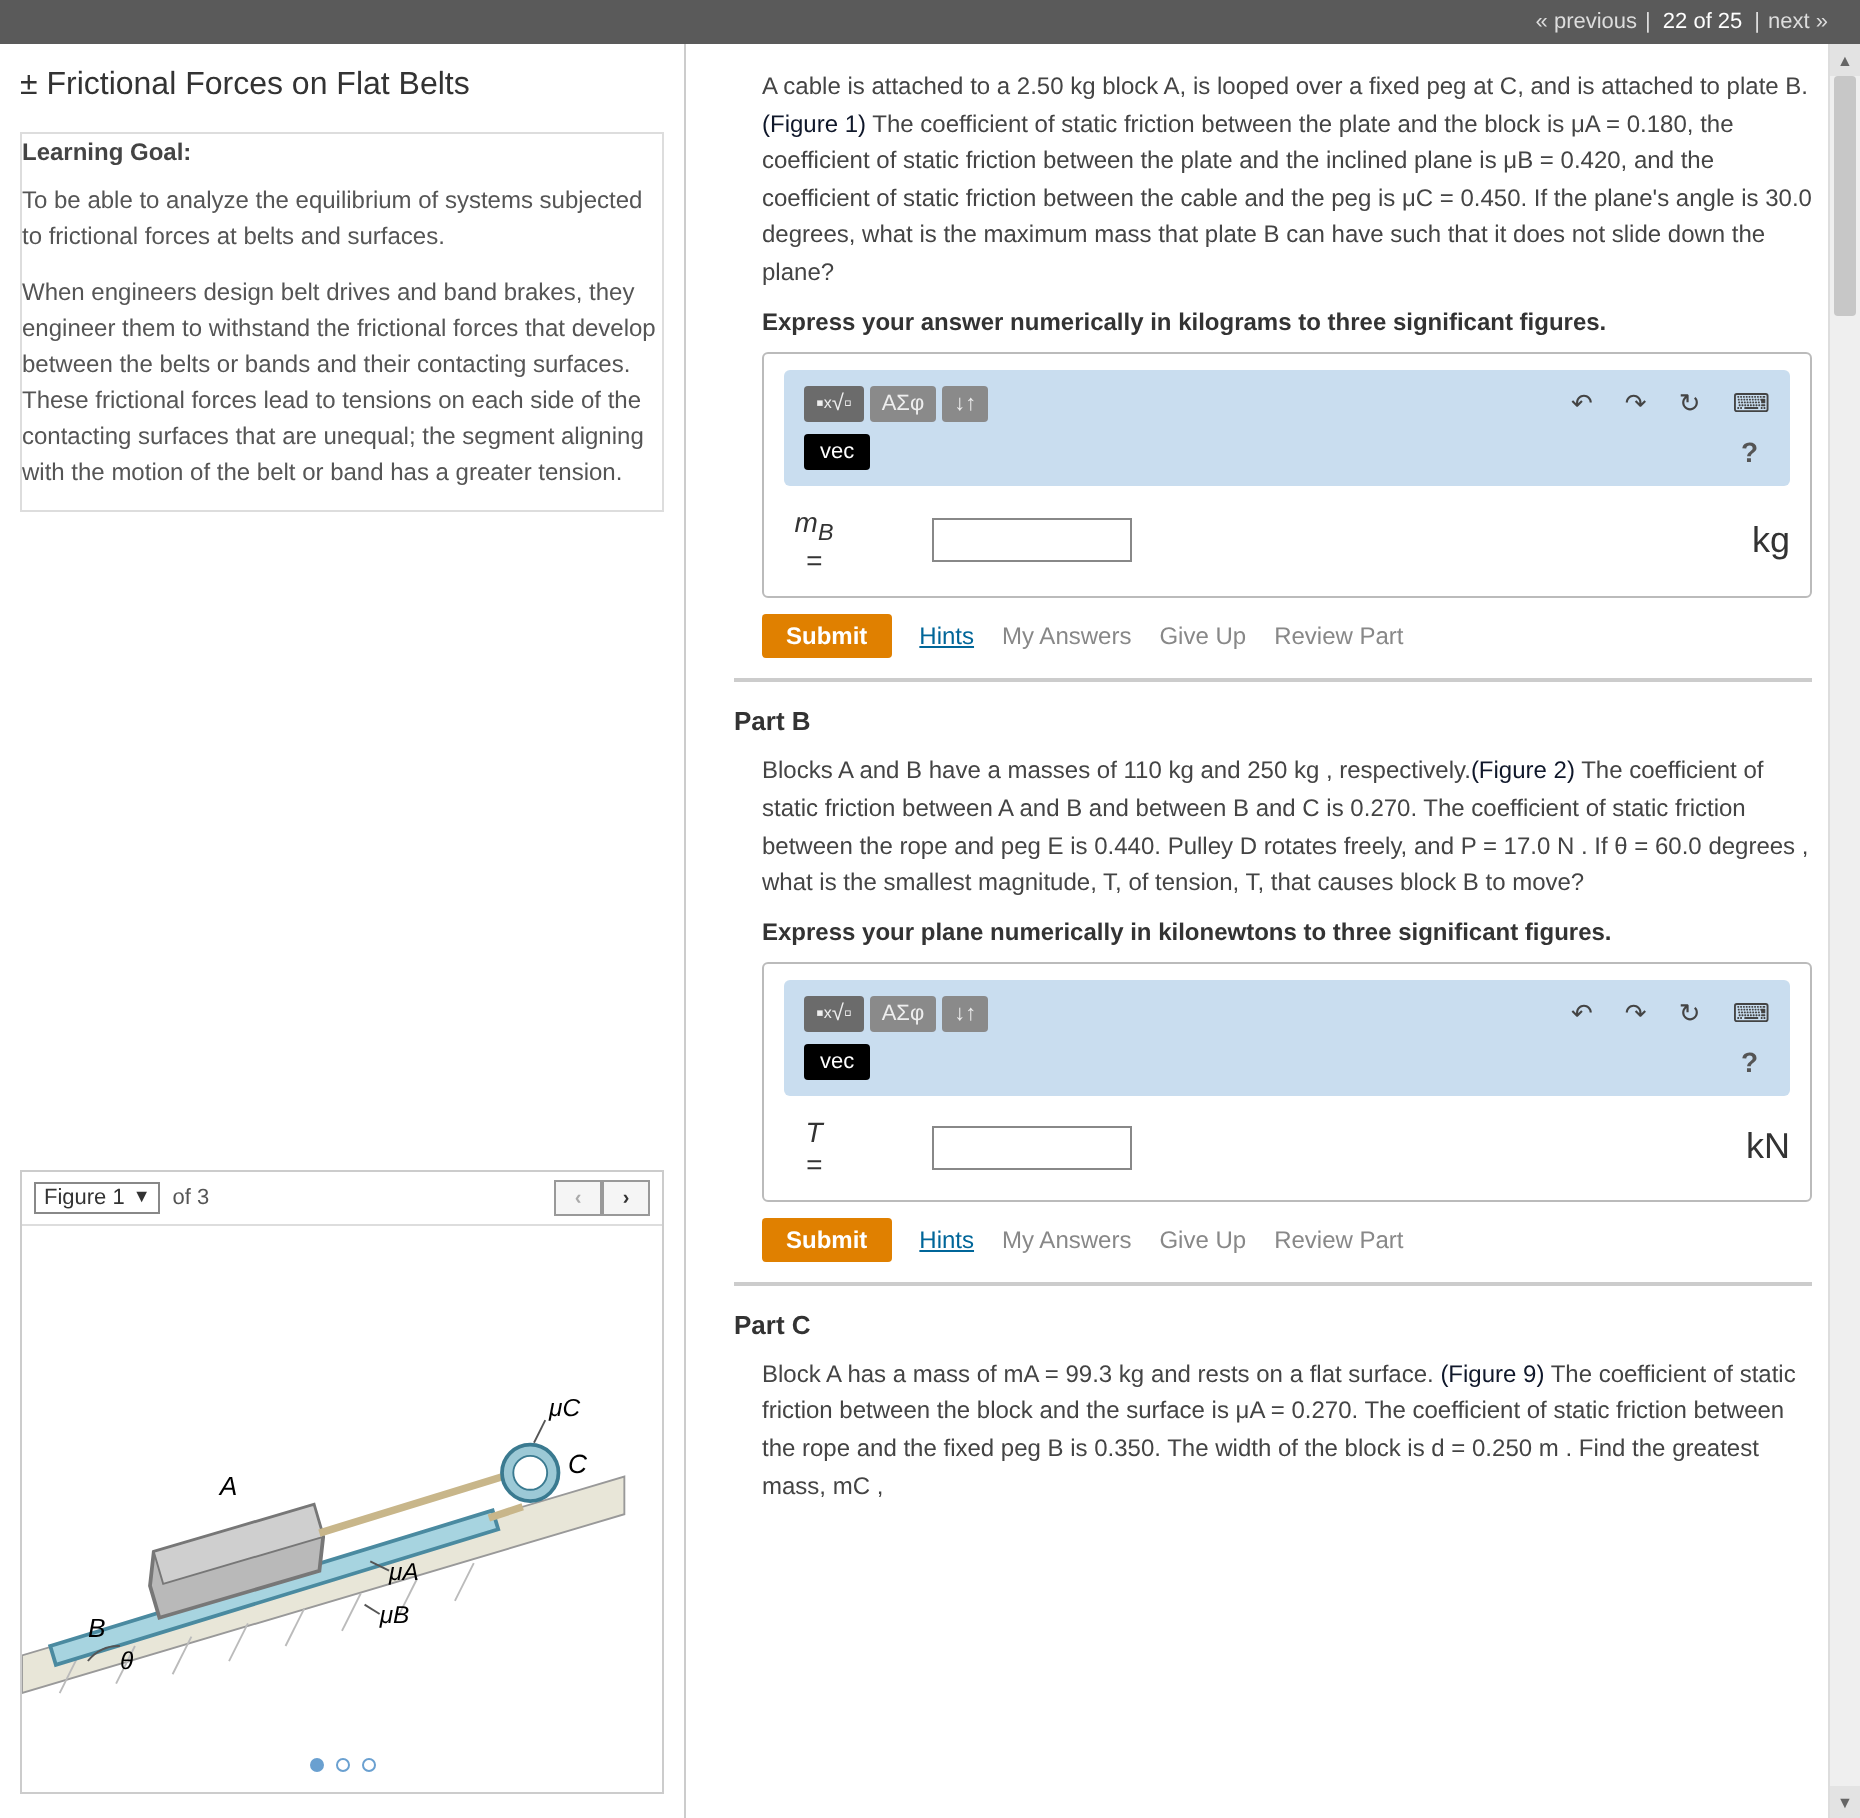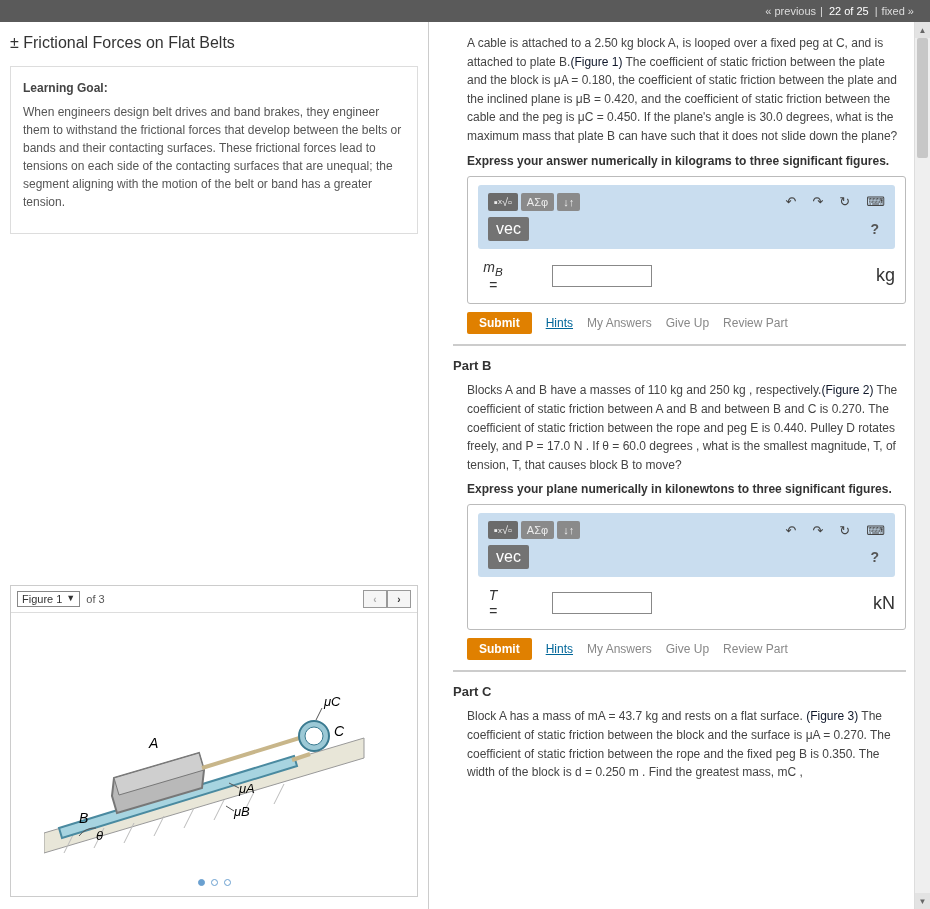--- a/index.html
+++ b/index.html
@@ -1,24 +1,24 @@
 <!DOCTYPE html>
 <html><head>
 <meta charset="utf-8">
 <style>
 * { box-sizing: border-box; margin: 0; padding: 0; }
 body { font-family: Arial, Helvetica, sans-serif; font-size: 12px; color: #333; background: #fff; }
 .topbar { background: #5a5a5a; height: 22px; display: flex; justify-content: flex-end; align-items: center; padding: 0 12px; color: #ddd; font-size: 11px; }
 .topbar a { color: #ddd; text-decoration: none; margin: 0 4px; }
 .topbar .counter { color: #fff; margin: 0 6px; }
 .main-wrap { display: flex; height: 887px; overflow: hidden; }
-.left-col { width: 429px; border-right: 1px solid #ccc; padding: 12px 10px; display: flex; flex-direction: column; }
+.left-col { width: 343px; border-right: 1px solid #ccc; padding: 12px 10px; display: flex; flex-direction: column; }
 .right-col { flex: 1; padding: 12px 24px 0 24px; overflow-y: hidden; position: relative; }
 .title { font-size: 16px; font-weight: normal; color: #333; margin-bottom: 14px; }
-.goal-box { border: 1px solid #ddd; padding: 12px; font-size: 12px; color: #555; line-height: 1.5; flex:0 0 auto; }
+.goal-box { border: 1px solid #ddd; font-size: 12px; color: #555; line-height: 1.5; flex:0 0 auto; }
 .goal-box .goal-label { font-weight: bold; color: #444; margin-bottom: 6px; }
 .goal-box p { margin-bottom: 10px; }
 .figure-panel { border: 1px solid #ccc; margin-top: auto; }
 .fig-header { display: flex; align-items: center; padding: 4px 6px; border-bottom: 1px solid #ddd; font-size: 11px; }
 .fig-select { border: 1px solid #888; padding: 1px 4px; background: #fff; display:flex; align-items:flex-start; gap:4px;}
 .fig-select .caret { font-size:9px;}
 .nav-arrows { margin-left: auto; display:flex;}
 .arrow-btn { border:1px solid #999; width:24px; height:18px; display:flex; align-items:center; justify-content:center; background:#f5f5f5; font-size:10px; font-weight:bold;}
 .arrow-btn.disabled { color:#aaa;}
 .fig-body { height: 260px; position: relative; display:flex; align-items:center; justify-content:center; }
@@ -33,21 +33,21 @@
 .instr { font-weight:bold; font-size:12px; color:#333; margin-left:14px; margin-bottom:8px;}
 .answer-box { border:1px solid #bbb; border-radius:3px; margin-left:14px; padding:8px 10px 10px; background:#fff;}
 .eq-panel { background:#c9ddef; border-radius:3px; padding:8px 10px; }
 .eq-toolbar-row { display:flex; align-items:center; }
 .tool-btns { display:flex; gap:3px;}
 .tool-btn { background:#6b6b6b; color:#eee; border-radius:2px; padding:3px 6px; font-size:11px; display:flex; align-items:center;}
 .tool-btn.light { background:#8a8a8a;}
 .right-icons { margin-left:auto; display:flex; gap:16px; color:#444; font-size:13px;}
 .right-icons span { cursor:pointer;}
 .vec-row { margin-top:6px; display:flex; align-items:center;}
-.vec-btn { background:#737373; color:#fff; border-radius:2px; padding:3px 8px; font-size:16px;}
+.vec-btn { background:#000000; color:#fff; border-radius:2px; padding:3px 8px; font-size:11px;}
 .hint-q { margin-left:auto; color:#555; font-size:14px; font-weight:bold; cursor:pointer; padding-right:6px;}
 .input-row { display:flex; align-items:center; margin-top:10px;gap:44px;}
 .var-label { font-style:italic; width:30px; text-align:center; font-size:14px;}
 .ans-input { width:100px; height:22px; border:1px solid #888; background:#fff;}
 .unit { margin-left:auto; font-size:18px;}
 .action-row { display:flex; align-items:center; gap:14px; margin-left:14px; margin-top:8px; font-size:12px;}
 .submit-btn { background:#e08000; color:#fff; border:none; padding:4px 12px; font-weight:bold; border-radius:2px; font-size:12px;}
 .link { color:#069; text-decoration:underline; cursor:pointer;}
 .gray { color:#888;}
 .scroll-track { position:absolute; right:0; top:0; bottom:0; width:16px; background:#efefef; border-left:1px solid #ddd;}
@@ -56,28 +56,29 @@
 hr.sep { border:none; border-top:1px solid #ccc; margin:8px 0 0 0;}
 
 .fig-svg { width: 340px; height: 230px;}
 </style>
 </head>
 <body>
 
 <div class="topbar">
   <a>« previous</a> |
   <span class="counter">22 of 25</span> |
-  <a>fixed »</a>
+  <a>next »</a>
 </div>
 
 <div class="main-wrap">
   <div class="left-col">
     <div class="title">± Frictional Forces on Flat Belts</div>
     <div class="goal-box">
       <div class="goal-label">Learning Goal:</div>
+      <p>To be able to analyze the equilibrium of systems subjected to frictional forces at belts and surfaces.</p>
       <p>When engineers design belt drives and band brakes, they engineer them to withstand the frictional forces that develop between the belts or bands and their contacting surfaces. These frictional forces lead to tensions on each side of the contacting surfaces that are unequal; the segment aligning with the motion of the belt or band has a greater tension.</p>
     </div>
 
     <div style="flex:1"></div>
 
     <div class="figure-panel">
       <div class="fig-header">
         <div class="fig-select">
           <span>Figure 1</span>
             <span class="caret">▼</span>
@@ -218,21 +219,21 @@
         <span class="gray">My Answers</span>
         <span class="gray">Give Up</span>
         <span class="gray">Review Part</span>
       </div>
     </div>
     <hr class="sep">
 
     <div class="part">
       <div class="part-label">Part C</div>
       <div class="qtext">
-        <span>Block A has a mass of mA = 43.7 kg and rests on a flat surface. </span><a>(Figure 3)</a><span> The coefficient of static friction between the block and the surface is μA = 0.270. The coefficient of static friction between the rope and the fixed peg B is 0.350. The width of the block is d = 0.250 m . Find the greatest mass, mC ,</span>
+        <span>Block A has a mass of mA = 99.3 kg and rests on a flat surface. </span><a>(Figure 9)</a><span> The coefficient of static friction between the block and the surface is μA = 0.270. The coefficient of static friction between the rope and the fixed peg B is 0.350. The width of the block is d = 0.250 m . Find the greatest mass, mC ,</span>
       </div>
     </div>
 
     <div class="scroll-track">
       <div class="scroll-arrow">▲</div>
       <div class="scroll-thumb"></div>
       <div class="scroll-arrow" style="position:absolute;bottom:0;left:0;right:0;">▼</div>
     </div>
   </div>
 </div>

